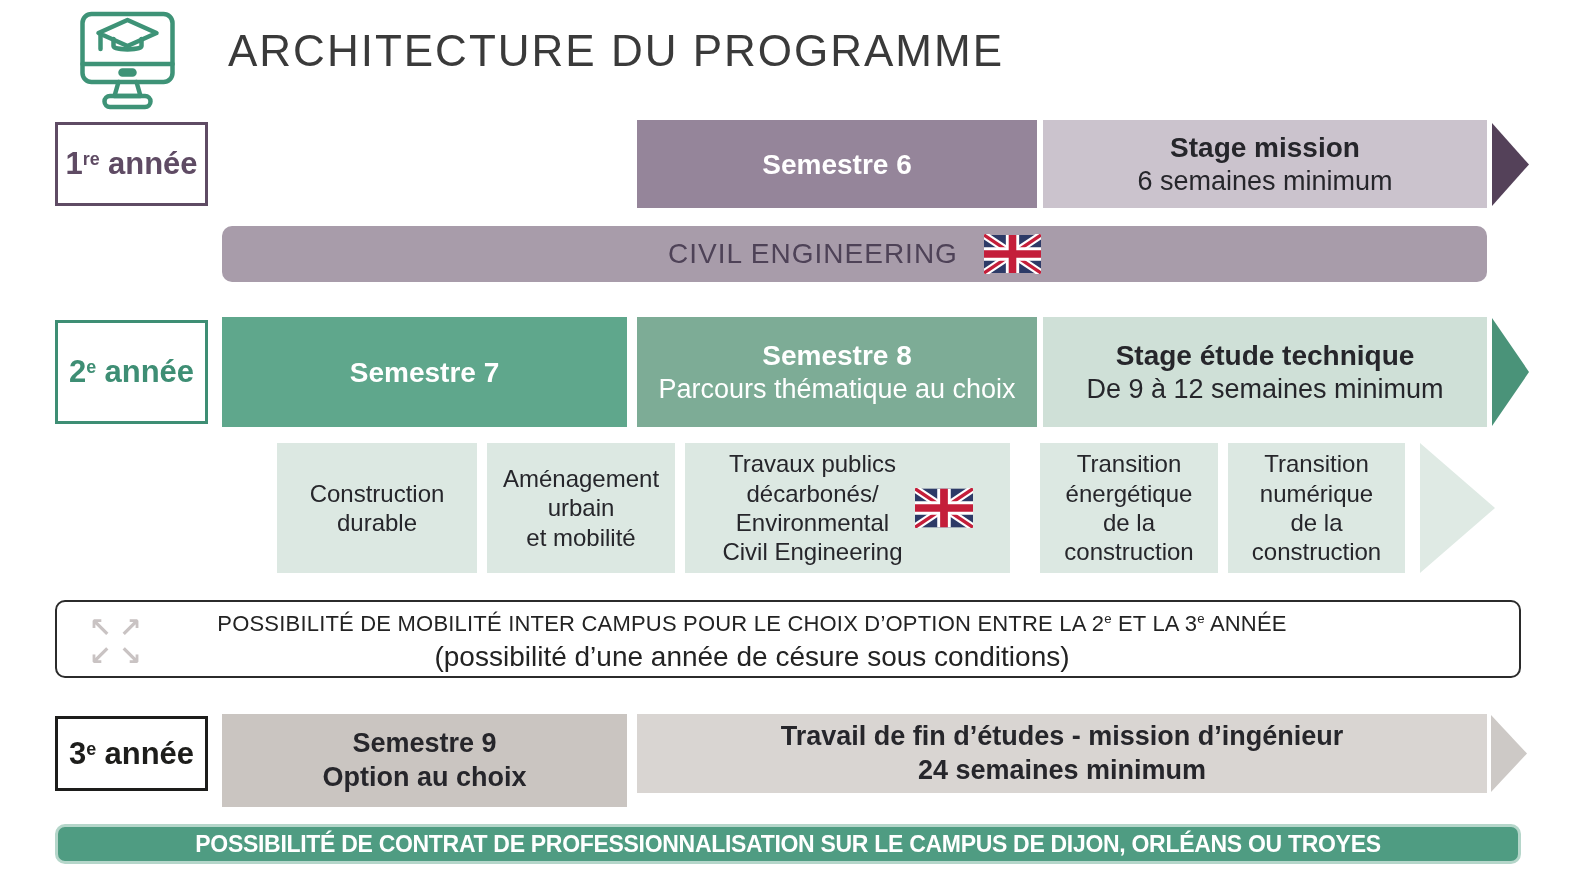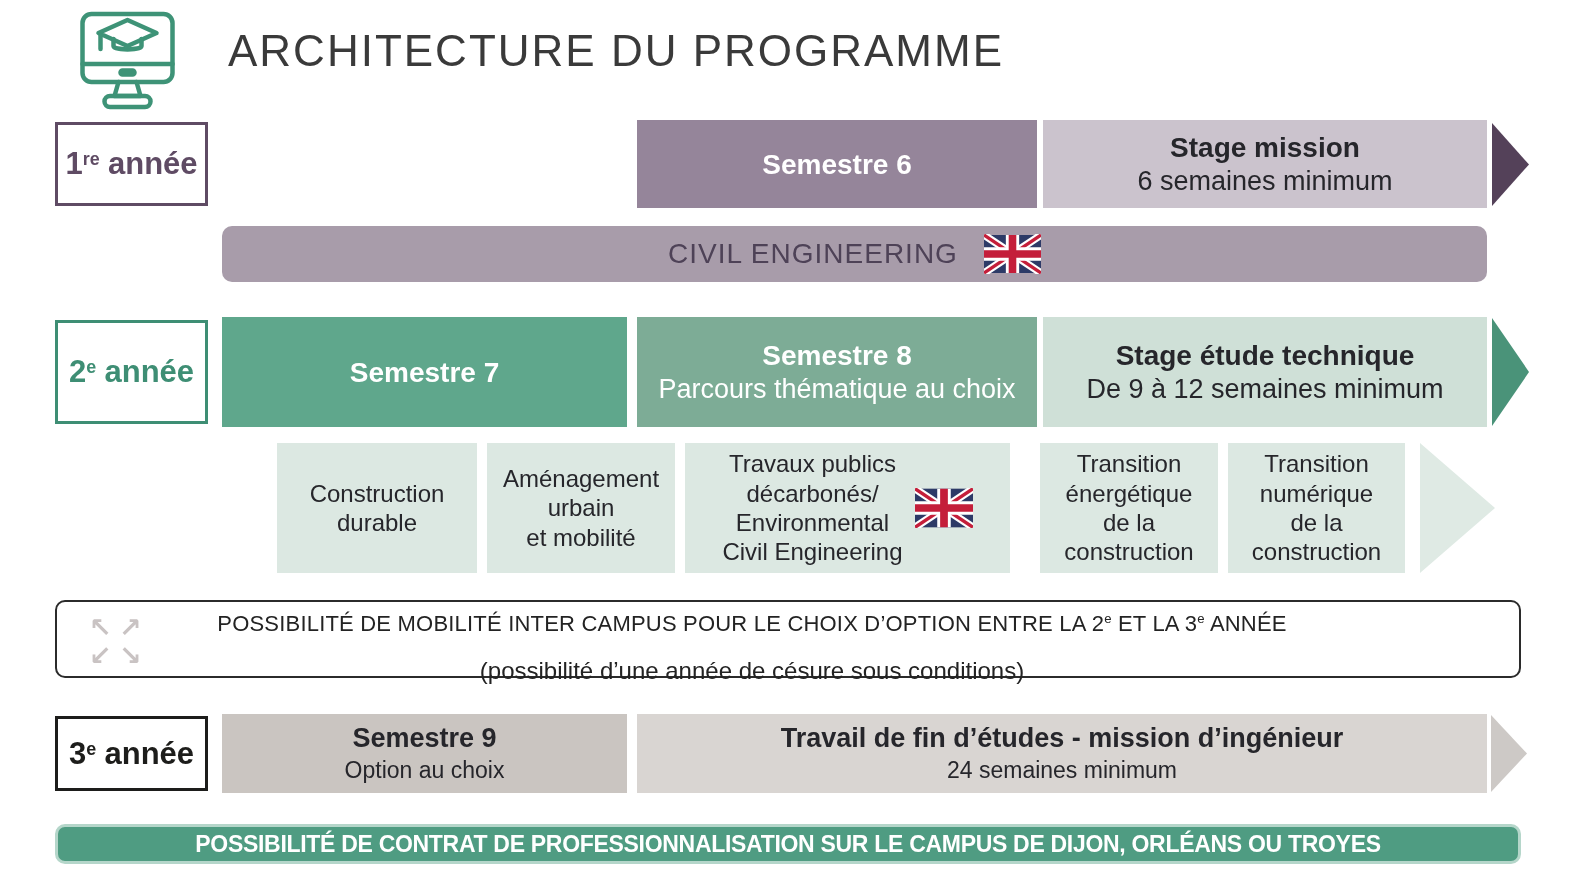--- a/index.html
+++ b/index.html
@@ -64,27 +64,27 @@
 
   
   .mobility{position:absolute;left:55px;top:600px;width:1466px;height:78px;background:#fff;
     border:2.5px solid #2b2b2b;border-radius:10px;}
   .expand-icon{position:absolute;left:28px;top:11px;display:grid;grid-template-columns:30px 30px;
     grid-auto-rows:28px;justify-items:center;align-items:center;
     font-family:"DejaVu Sans",sans-serif;font-size:27px;font-weight:bold;color:var(--expand-icon-gray);}
   .mob-text{position:absolute;left:20px;top:9px;width:1350px;text-align:center;color:#232323;}
   .mob-line1{font-size:22px;letter-spacing:.2px;white-space:nowrap;}
   .mob-line1 sup{font-size:60%;}
-  .mob-line2{font-size:24px;margin-top:20px;}
+  .mob-line2{font-size:28px;margin-top:4px;}
 
   
   .year3{left:55px;top:716px;width:153px;height:75px;border:3px solid var(--year3-dark);color:var(--year3-dark);}
-  .b-s9{left:222px;top:714px;width:405px;height:79px;background:var(--gray-mid);color:var(--dark-text);}
+  .b-s9{left:222px;top:714px;width:405px;height:93px;background:var(--gray-mid);color:var(--dark-text);}
   .b-tfe{left:637px;top:714px;width:850px;height:79px;background:var(--gray-light);color:var(--dark-text);}
-  .b-s9 .t,.b-tfe .t{font-size:27px;} .b-s9 .s,.b-tfe .s{font-size:23px;}
+  .b-s9 .t,.b-tfe .t{font-size:27px;} .b-s9 .s,.b-tfe .s{font-size:27px;font-weight:bold;}
   .tri3{left:1491px;top:715px;width:36px;height:77px;background:var(--gray-arrow);}
 
   
   .bottom-bar{position:absolute;left:55px;top:824px;width:1466px;height:40px;background:var(--bottom-bar-bg);
     border:3px solid var(--bottom-bar-border);border-radius:10px;display:flex;align-items:center;justify-content:center;}
   .bottom-bar span{color:#fff;font-weight:bold;font-size:23px;letter-spacing:-.3px;white-space:nowrap;}
 
   
   .flag{display:block;}
   .f-bg{fill:var(--flag-navy);stroke:none;}

